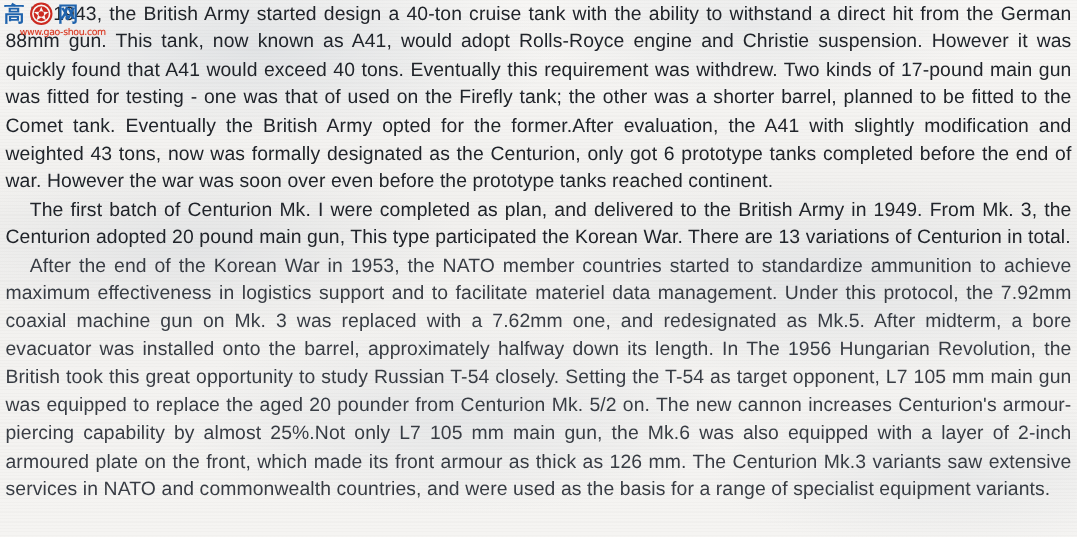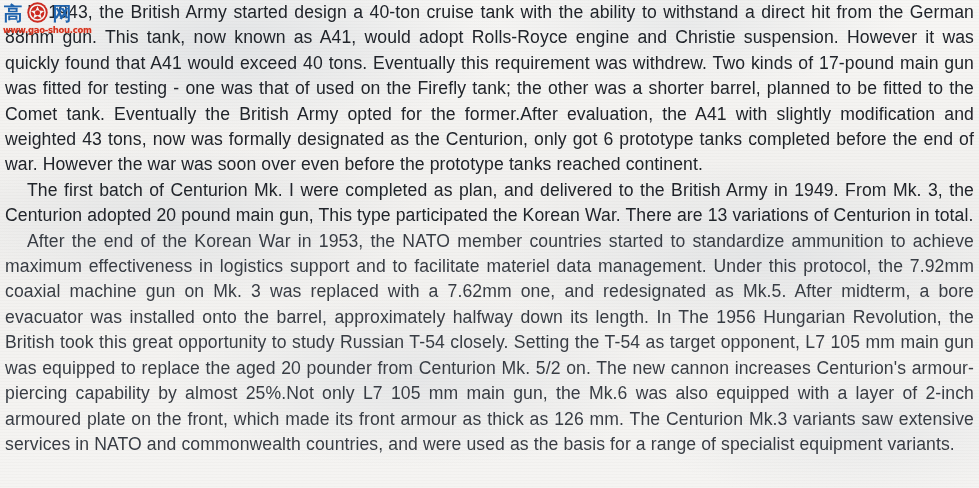--- a/index.html
+++ b/index.html
@@ -106,25 +106,25 @@
     color: #1f63ad;
   }
   .wm-seal {
     display: inline-block;
     width: 23px;
     height: 23px;
     position: relative;
   }
   .wm-url {
     position: absolute;
-    left: 1px;
+    left: 16px;
     top: 24px;
     font-family: "DejaVu Sans", sans-serif;
     font-size: 8.5px;
-    font-weight: 700;
+    font-weight: 400;
     letter-spacing: -0.3px;
     color: #d4331f;
     white-space: nowrap;
     text-shadow: 0 0 1px rgba(255,120,90,0.6);
   }
 </style>
 </head>
 <body>
 
 <div id="page">

